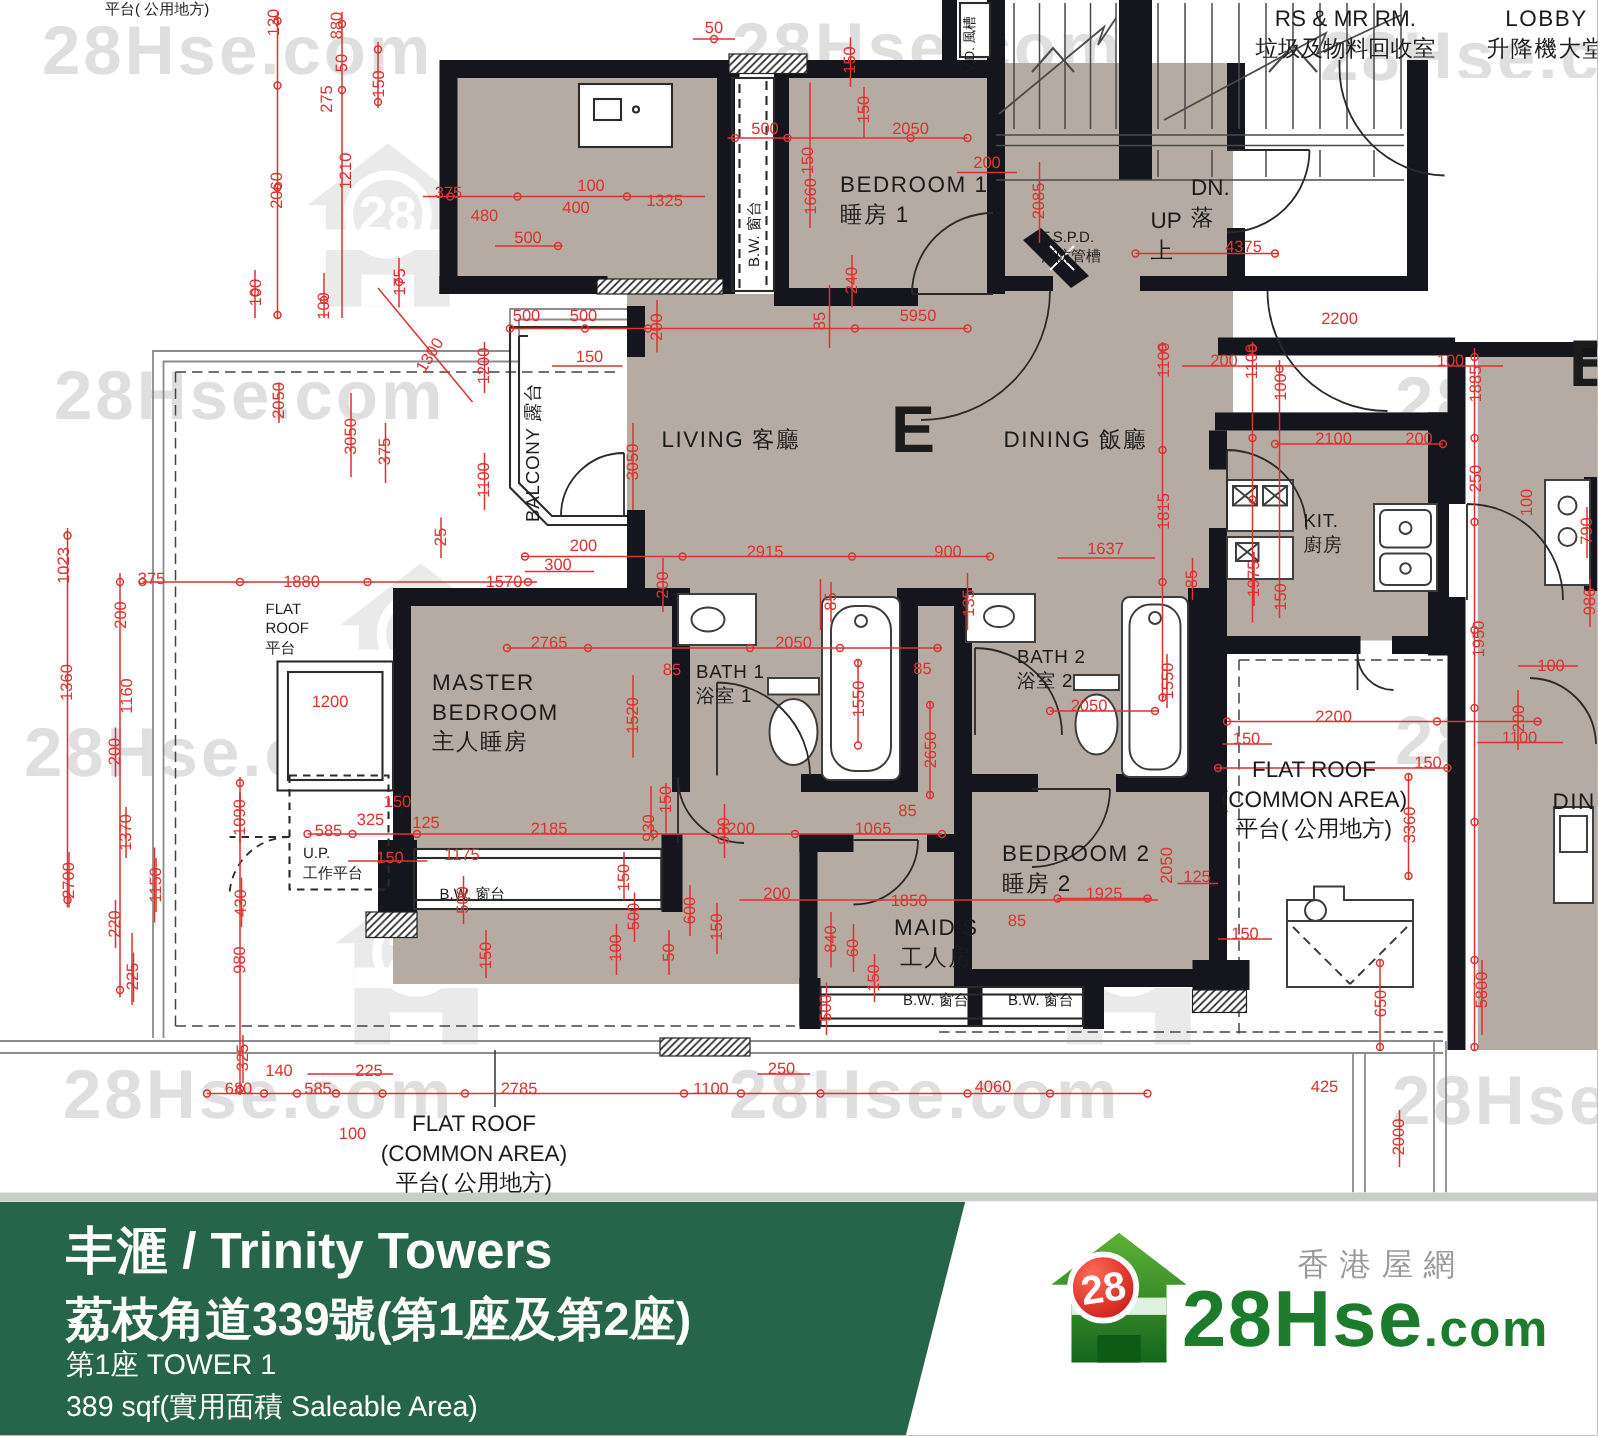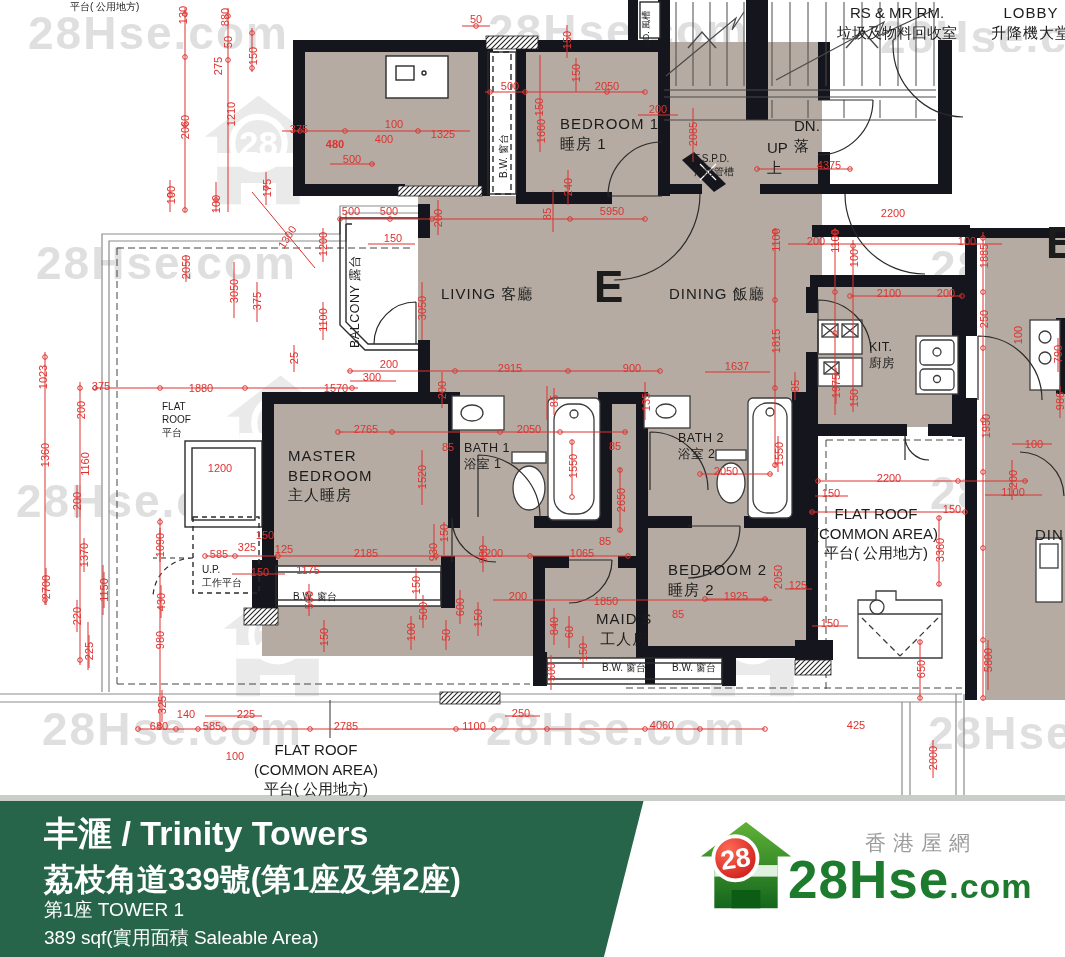--- a/index.html
+++ b/index.html
@@ -432,21 +432,21 @@
         <span class="dim v" style="left: 225px; top: 17px;">880</span>
         <span class="dim v" style="left: 228px; top: 42px;">50</span>
         <span class="dim v" style="left: 218px; top: 66px;">275</span>
         <span class="dim v" style="left: 253px; top: 56px;">150</span>
         <span class="dim v" style="left: 185px; top: 127px;">2060</span>
         <span class="dim v" style="left: 231px; top: 114px;">1210</span>
         <span class="dim v" style="left: 171px; top: 195px;">100</span>
         <span class="dim v" style="left: 216px; top: 204px;">100</span>
         <span class="dim v" style="left: 267px; top: 188px;">175</span>
         <span class="dim" style="left: 299px; top: 129px;">375</span>
-        <span class="dim" style="left: 335px; top: 144px; font-weight: bold;">480</span>
+        <span class="dim" style="left: 323px; top: 144px;">480</span>
         <span class="dim" style="left: 352px; top: 159px;">500</span>
         <span class="dim" style="left: 394px; top: 124px;">100</span>
         <span class="dim" style="left: 384px; top: 139px;">400</span>
         <span class="dim" style="left: 443px; top: 134px;">1325</span>
         <span class="dim" style="left: 476px; top: 19px;">50</span>
         <span class="dim v" style="left: 567px; top: 40px;">150</span>
         <span class="dim v" style="left: 576px; top: 73px;">150</span>
         <span class="dim" style="left: 510px; top: 86px;">500</span>
         <span class="dim" style="left: 607px; top: 86px;">2050</span>
         <span class="dim" style="left: 658px; top: 109px;">200</span>
@@ -553,21 +553,21 @@
         <span class="dim v" style="left: 162px; top: 705px;">325</span>
         <span class="dim" style="left: 186px; top: 714px;">140</span>
         <span class="dim" style="left: 246px; top: 714px;">225</span>
         <span class="dim" style="left: 159px; top: 726px;">680</span>
         <span class="dim" style="left: 212px; top: 726px;">585</span>
         <span class="dim" style="left: 235px; top: 756px;">100</span>
         <span class="dim" style="left: 346px; top: 726px;">2785</span>
         <span class="dim" style="left: 474px; top: 726px;">1100</span>
         <span class="dim" style="left: 521px; top: 713px;">250</span>
         <span class="dim" style="left: 662px; top: 725px;">4060</span>
-        <span class="dim" style="left: 856px; top: 725px;">425</span>
+        <span class="dim" style="left: 883px; top: 725px;">425</span>
         <span class="dim v" style="left: 933px; top: 758px;">2000</span>
         <span class="dim" style="left: 889px; top: 478px;">2200</span>
         <span class="dim" style="left: 831px; top: 493px;">150</span>
         <span class="dim" style="left: 952px; top: 509px;">150</span>
         <span class="dim" style="left: 1013px; top: 492px;">1100</span>
         <span class="dim v" style="left: 1013px; top: 479px;">200</span>
         <span class="dim v" style="left: 940px; top: 550px;">3360</span>
         <span class="dim v" style="left: 778px; top: 577px;">2050</span>
         <span class="dim" style="left: 798px; top: 585px;">125</span>
         <span class="dim" style="left: 736px; top: 596px;">1925</span>
@@ -612,21 +612,21 @@
           <div>睡房 2</div>
         </div>
         <div class="lab s15" style="left: 596px; top: 609px; text-align: center;">
           <div>MAID'S</div>
           <div>工人房</div>
         </div>
         <div class="lab s10" style="left: 202px; top: 563px;">
           <div>U.P.</div>
           <div>工作平台</div>
         </div>
-        <div class="lab s10" style="left: 162px; top: 400px;">
+        <div class="lab s10" style="left: 177px; top: 400px;">
           <div>FLAT</div>
           <div>ROOF</div>
           <div>平台</div>
         </div>
         <div class="lab s11 c" style="left: 876px; top: 504px;">
           <div>FLAT ROOF</div>
           <div>(COMMON AREA)</div>
           <div>平台( 公用地方)</div>
         </div>
         <div class="lab s11 c" style="left: 316px; top: 740px;">

